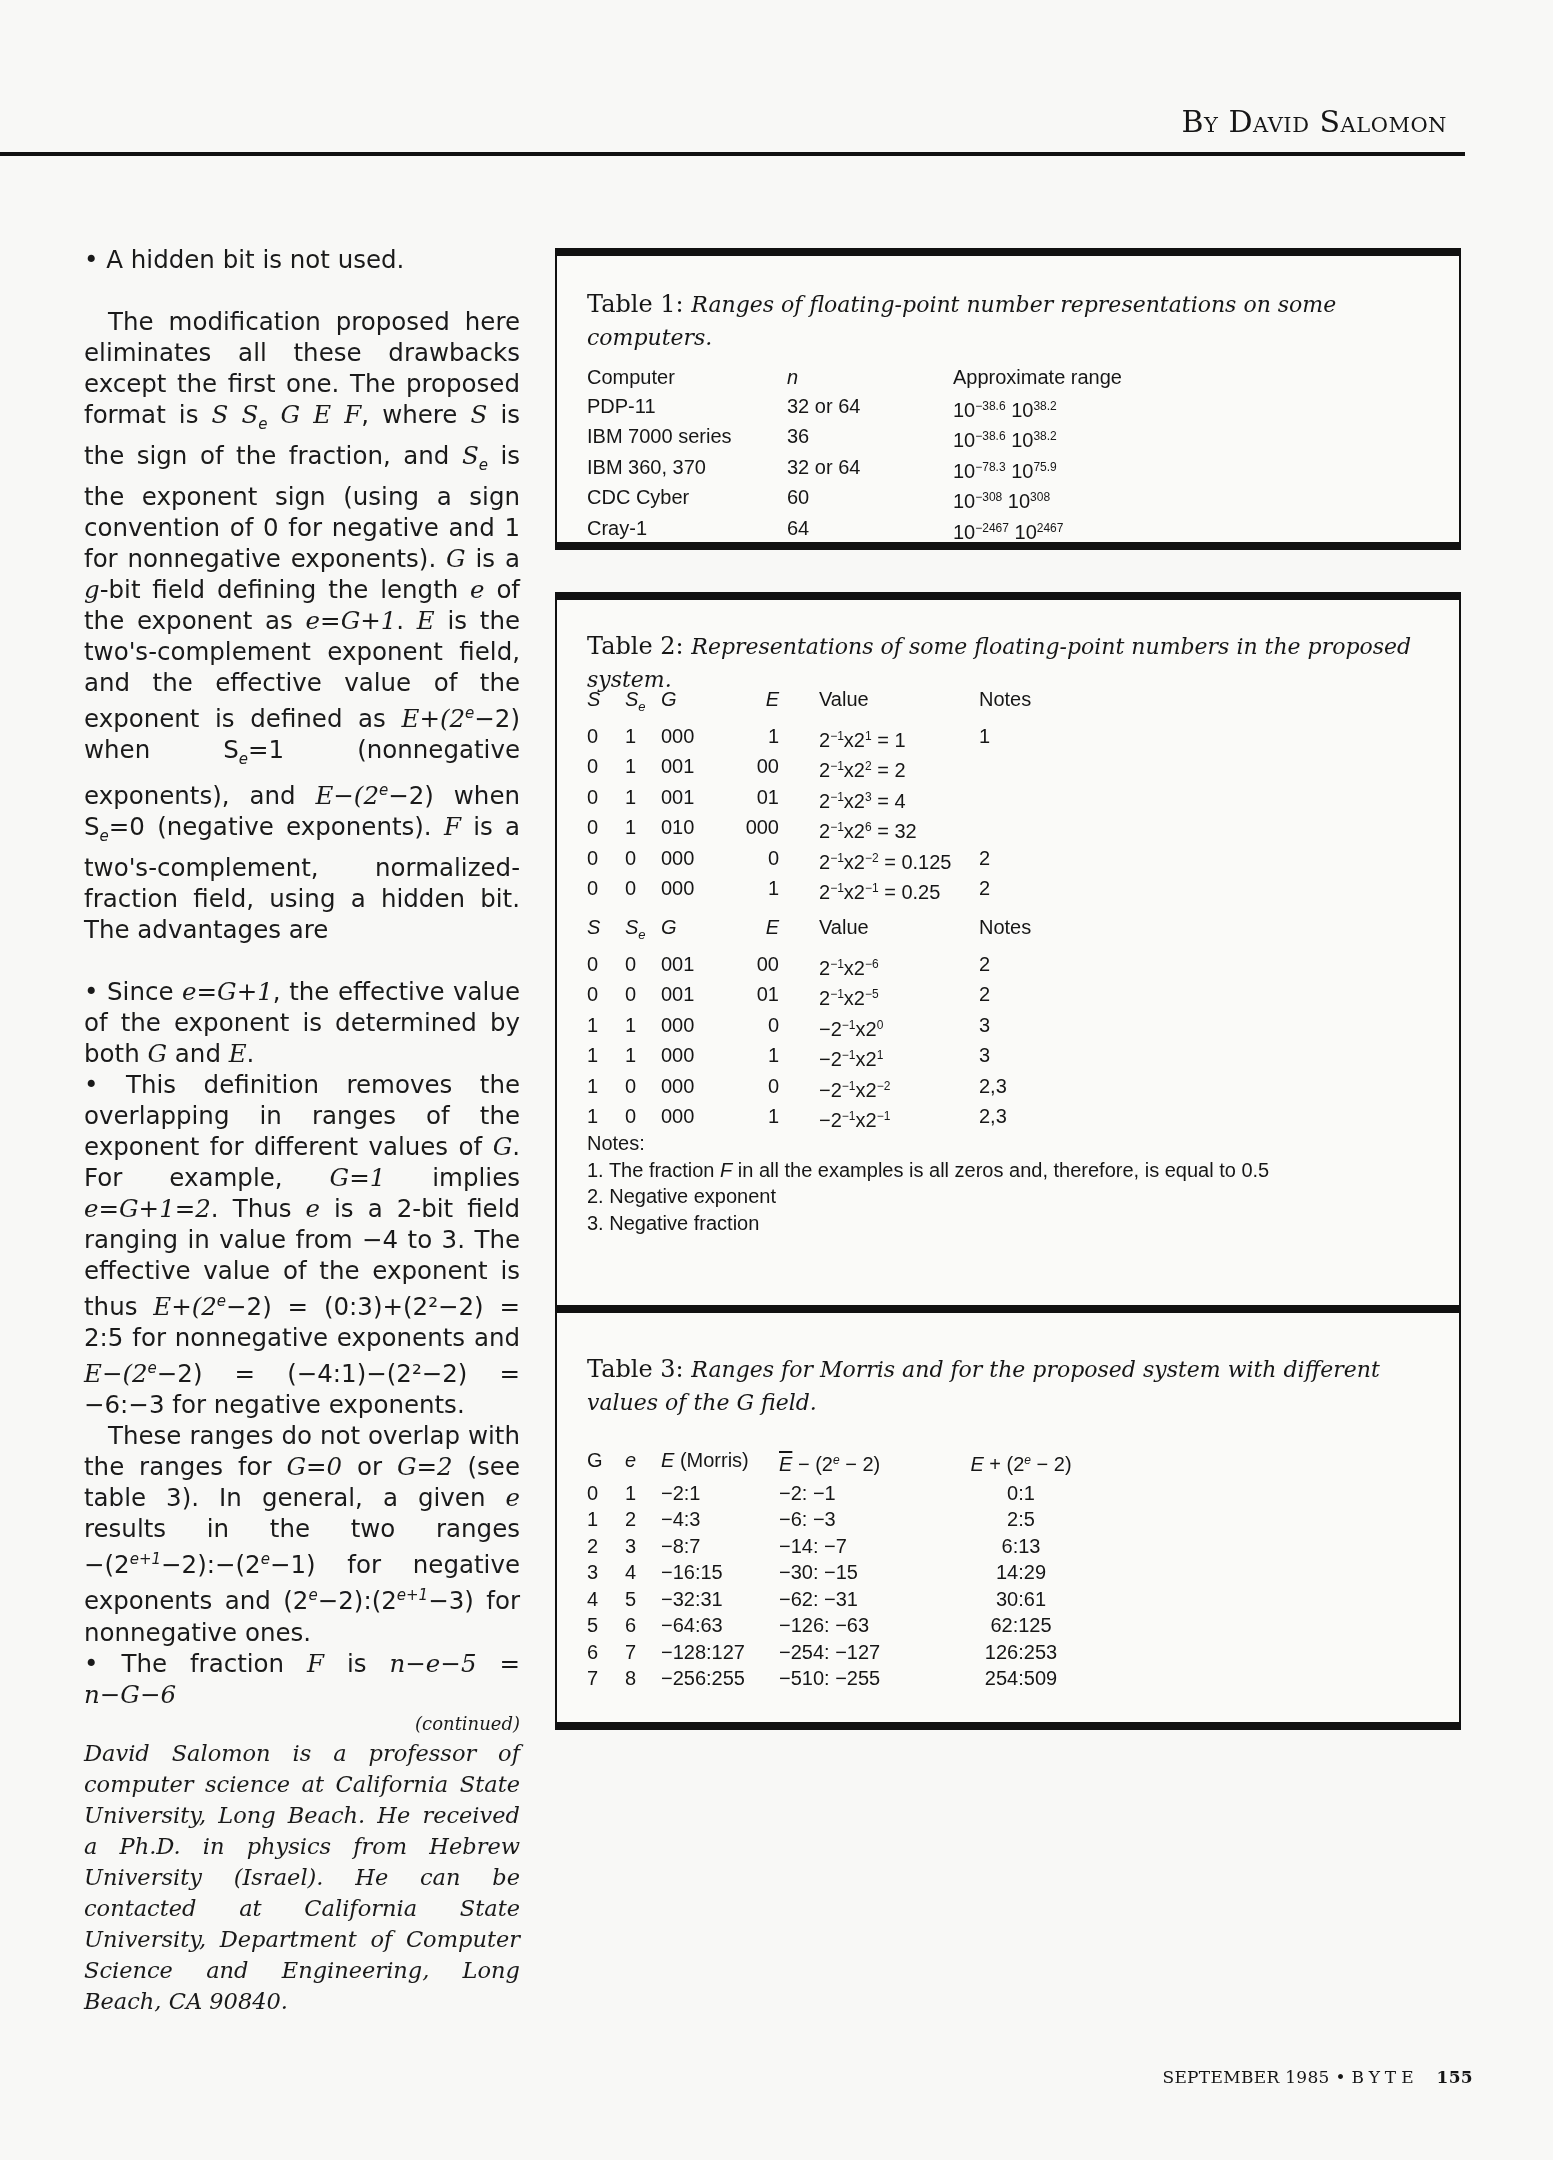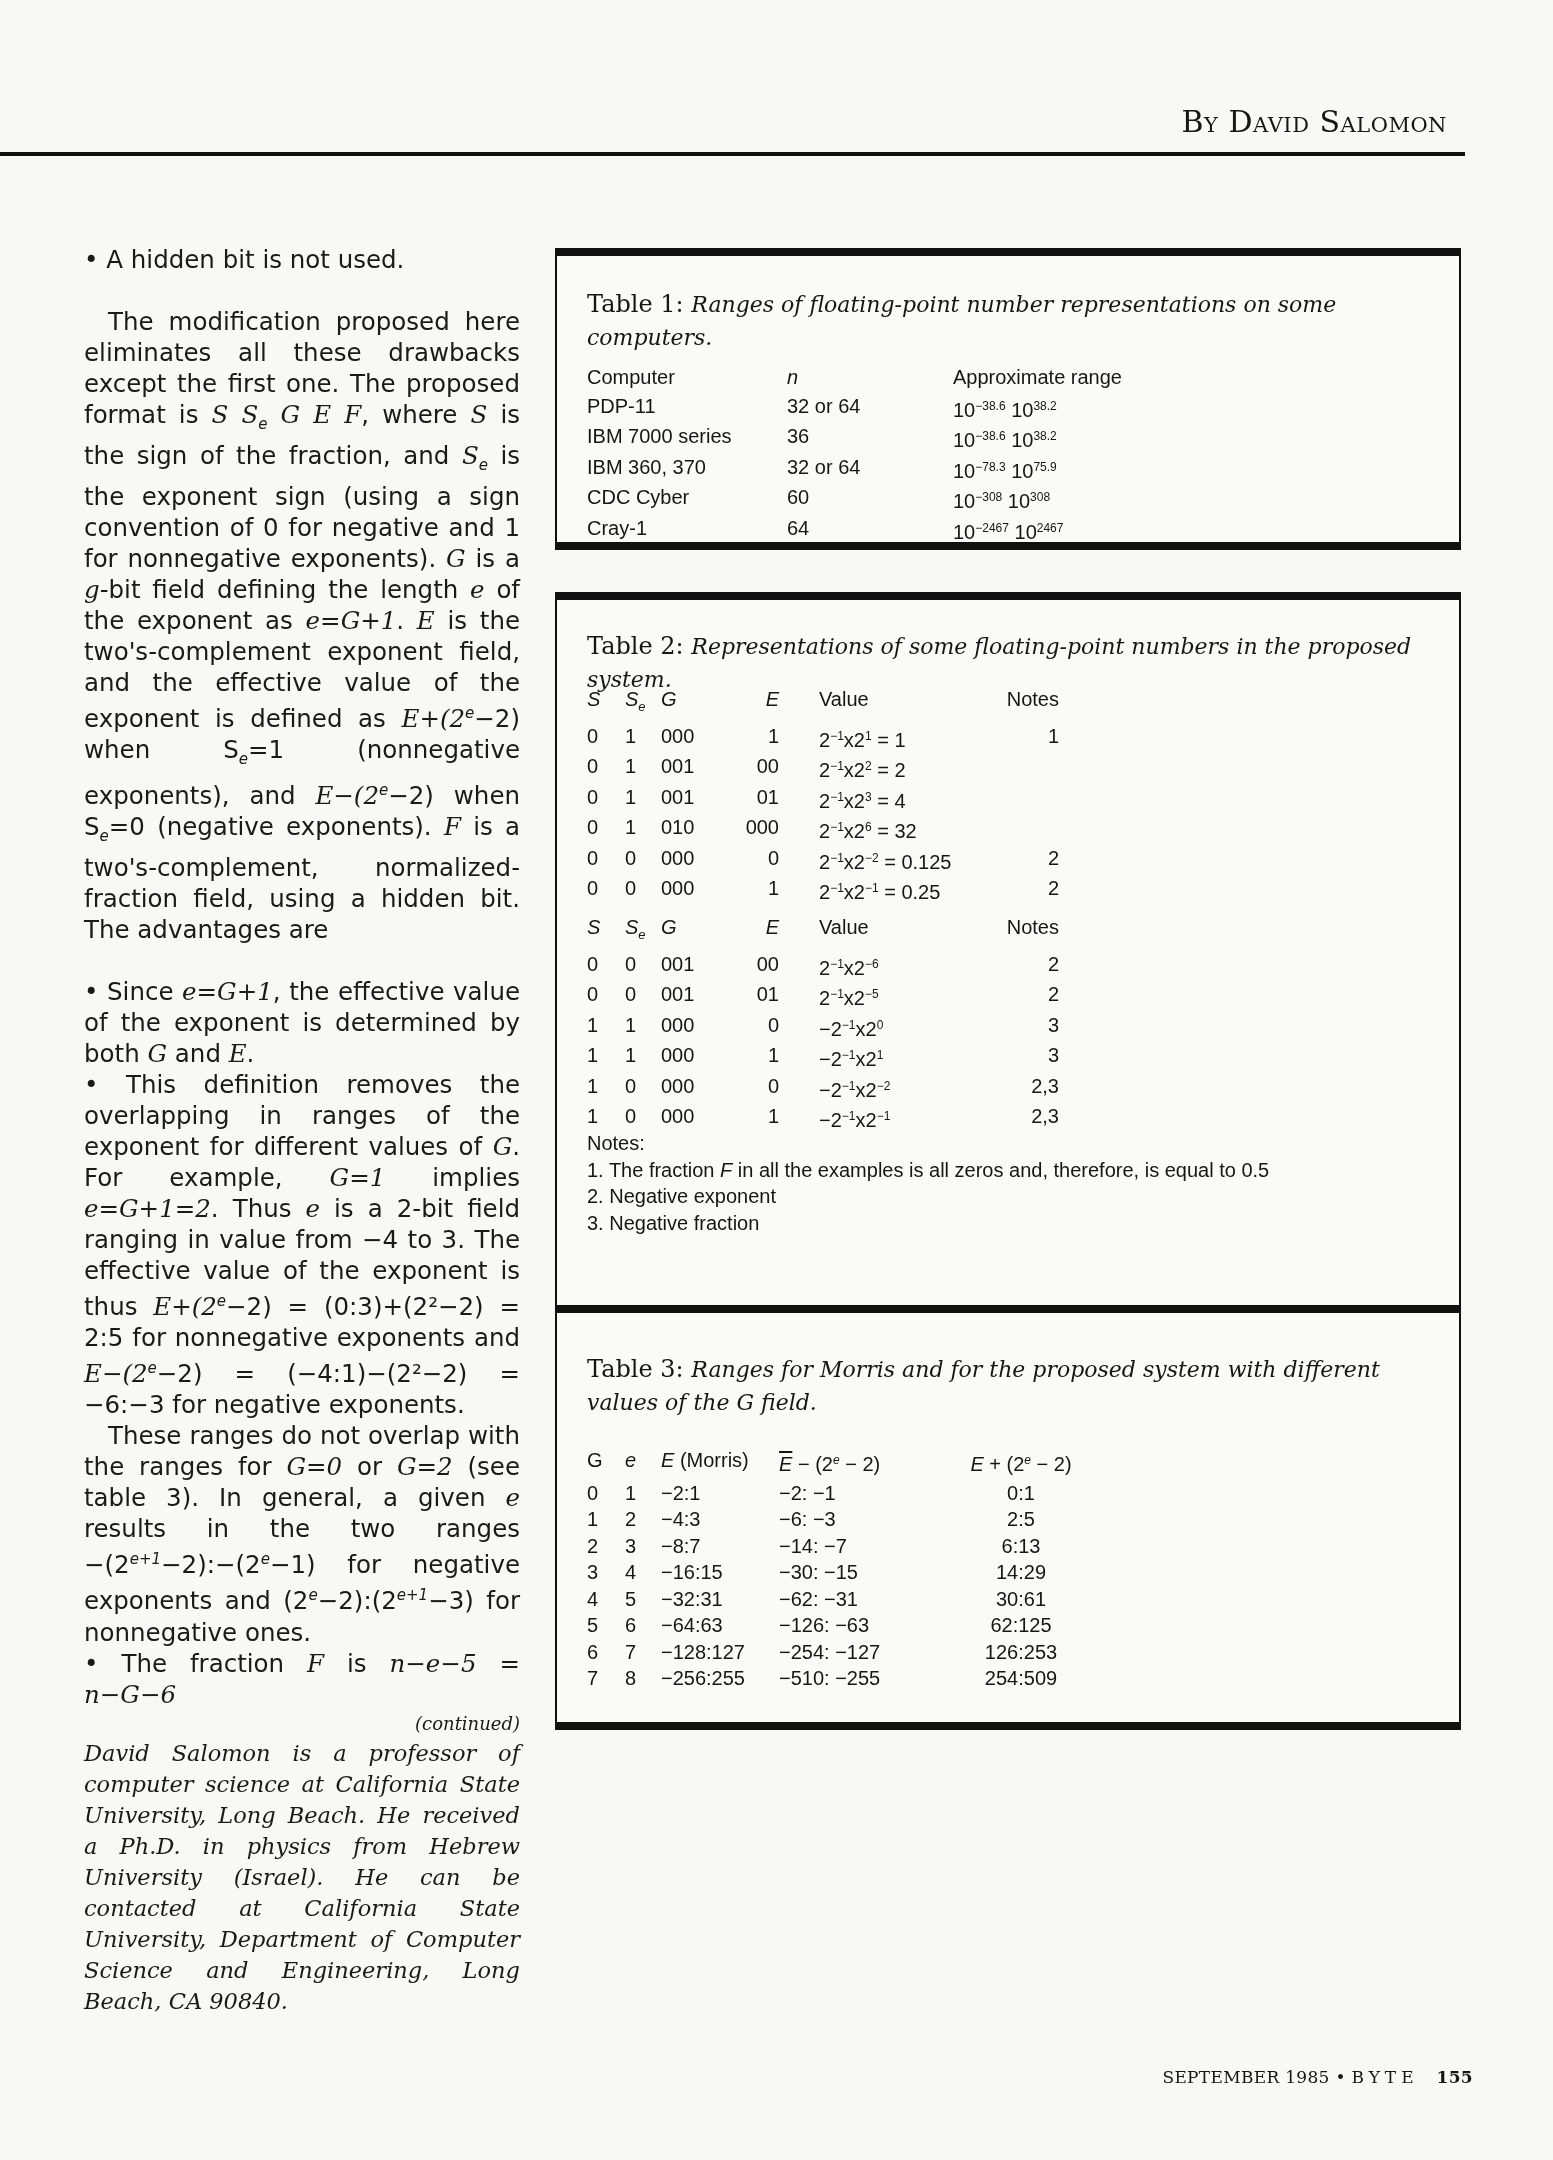--- a/index.html
+++ b/index.html
@@ -55,21 +55,21 @@
   .row { display: flex; white-space: nowrap; }
   .row > span { display: inline-block; }
   .it { font-style: italic; }
   .sup { font-size: 12px; vertical-align: 7px; }
   .sub-e { font-size: 13px; font-style: italic; vertical-align: -5px; }
 
   
   .t1 .c1 { width: 200px; } .t1 .c2 { width: 166px; } .t1 .c3 { width: 300px; }
   
   .t2 .c1 { width: 38px; } .t2 .c2 { width: 36px; } .t2 .c3 { width: 62px; }
-  .t2 .c4 { width: 56px; text-align: right; } .t2 .c5 { width: 160px; padding-left: 40px; } .t2 .c6 { width: 80px; text-align: right; }
+  .t2 .c4 { width: 56px; text-align: right; } .t2 .c5 { width: 160px; padding-left: 40px; } .t2 .c6 { width: 80px; }
   
   .t3 .c1 { width: 38px; } .t3 .c2 { width: 36px; } .t3 .c3 { width: 118px; text-align: left; }
   .t3 .c4 { width: 172px; text-align: left; } .t3 .c5 { width: 140px; text-align: center; }
   .hdr { margin-bottom: 2px; }
   .notes { position: absolute; left: 30px; font-family: "Liberation Sans", sans-serif; font-size: 20px; line-height: 26.5px; }
 
   .footer {
     position: absolute; right: 80px; top: 2067px;
     font-family: "DejaVu Serif", serif; font-size: 17px; letter-spacing: 0.3px;
   }

